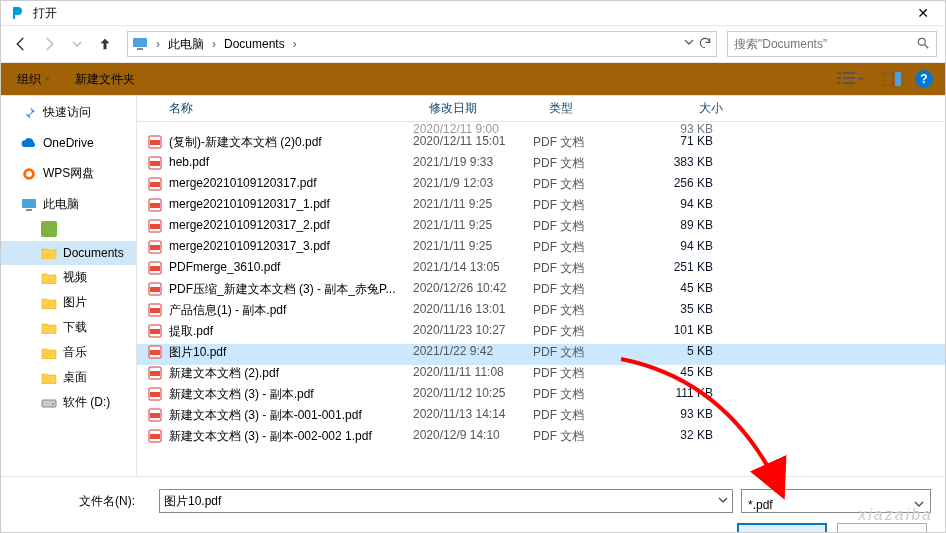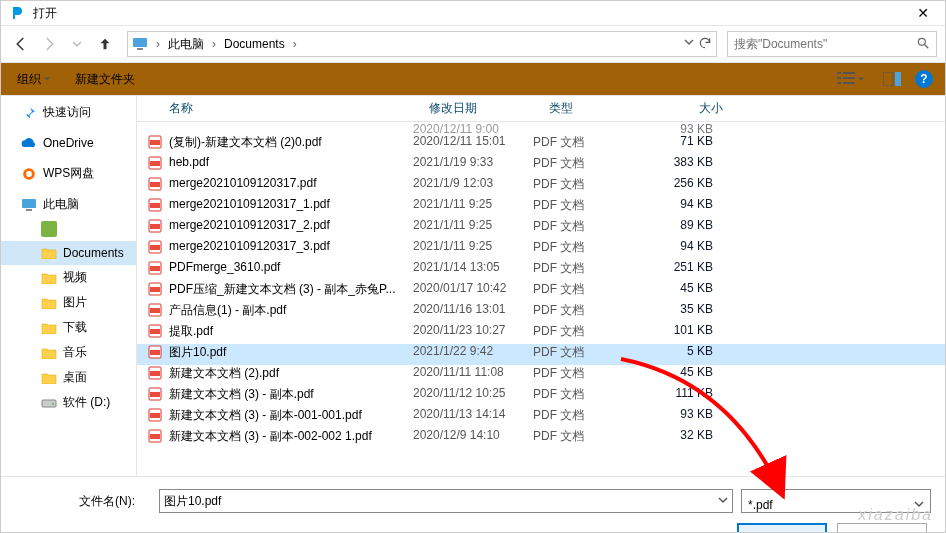--- a/index.html
+++ b/index.html
@@ -383,21 +383,21 @@
           <span class="file-size">251 KB</span>
         </div>
         <div class="file-row">
           <span class="pdf-icon">
             <svg width="14" height="14" viewBox="0 0 14 14">
               <rect x="1" y="1" width="12" height="12" rx="1" fill="#fff" stroke="#d33"></rect>
               <rect x="2" y="5" width="10" height="5" fill="#e74c3c"></rect>
             </svg>
           </span>
           <span class="file-name">PDF压缩_新建文本文档 (3) - 副本_赤兔P...</span>
-          <span class="file-date">2020/01/17 10:42</span>
+          <span class="file-date">2020/12/26 10:42</span>
           <span class="file-type">PDF 文档</span>
           <span class="file-size">45 KB</span>
         </div>
         <div class="file-row">
           <span class="pdf-icon">
             <svg width="14" height="14" viewBox="0 0 14 14">
               <rect x="1" y="1" width="12" height="12" rx="1" fill="#fff" stroke="#d33"></rect>
               <rect x="2" y="5" width="10" height="5" fill="#e74c3c"></rect>
             </svg>
           </span>

